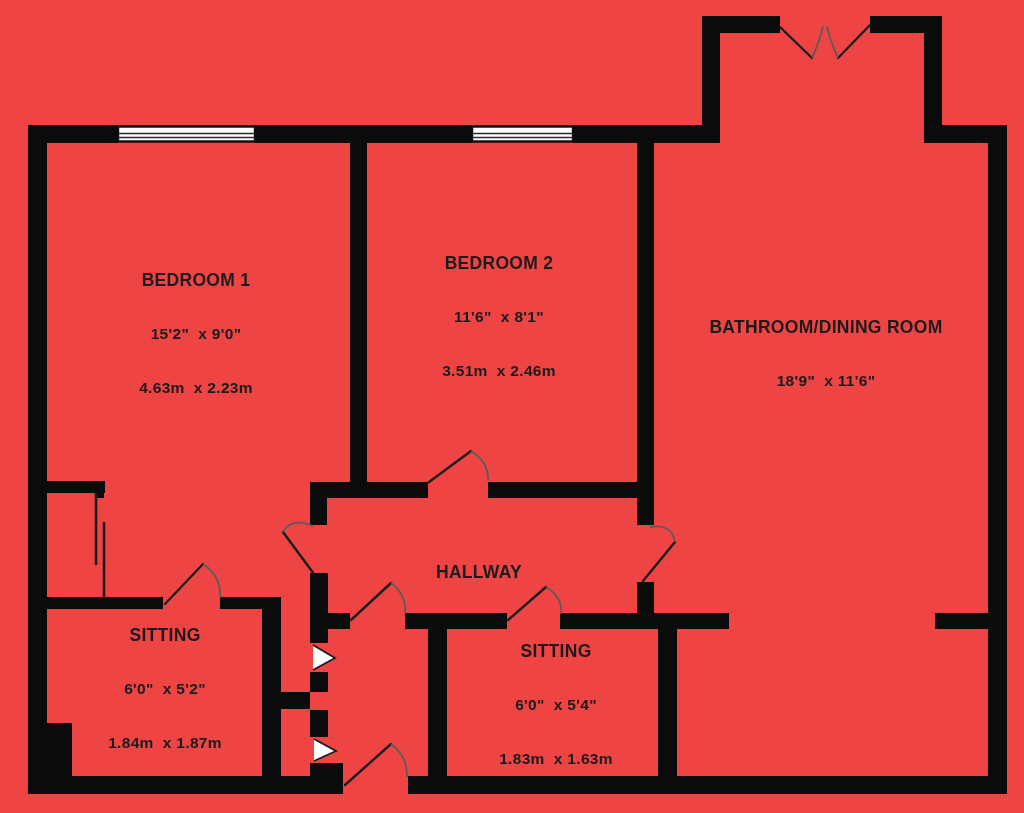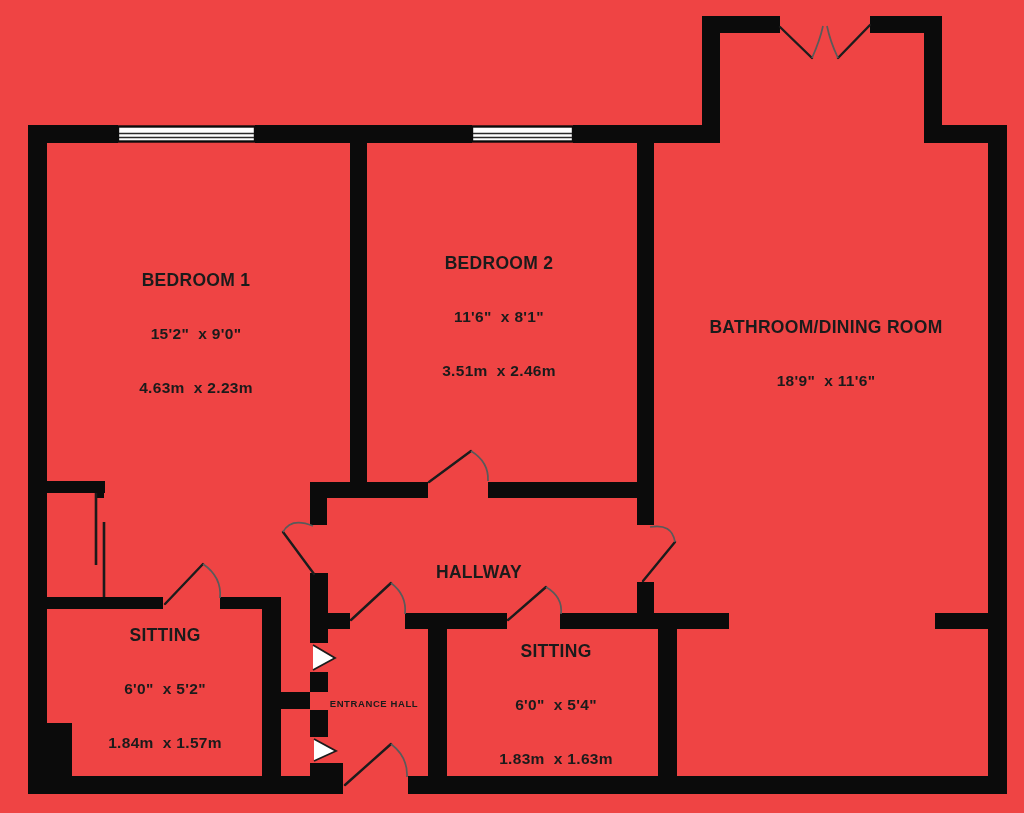--- a/index.html
+++ b/index.html
@@ -172,26 +172,23 @@
     <div class="room-dims">18'9"  x 11'6"</div>
   </div>
 
   <div class="room-label" style="left:479px; top:572px">
     <div class="room-name">HALLWAY</div>
   </div>
 
   <div class="room-label" style="left:165px; top:689px">
     <div class="room-name">SITTING</div>
     <div class="room-dims">6'0"  x 5'2"</div>
-    <div class="room-dims">1.84m  x 1.57m</div>
+    <div class="room-dims">1.84m  x 1.87m</div>
   </div>
 
-  <div class="room-label small" style="left:374px; top:703px">
-    <div class="room-name">ENTRANCE HALL</div>
-  </div>
 
   <div class="room-label" style="left:556px; top:705px">
     <div class="room-name">SITTING</div>
     <div class="room-dims">6'0"  x 5'4"</div>
     <div class="room-dims">1.83m  x 1.63m</div>
   </div>
 
 
 </div>
 

